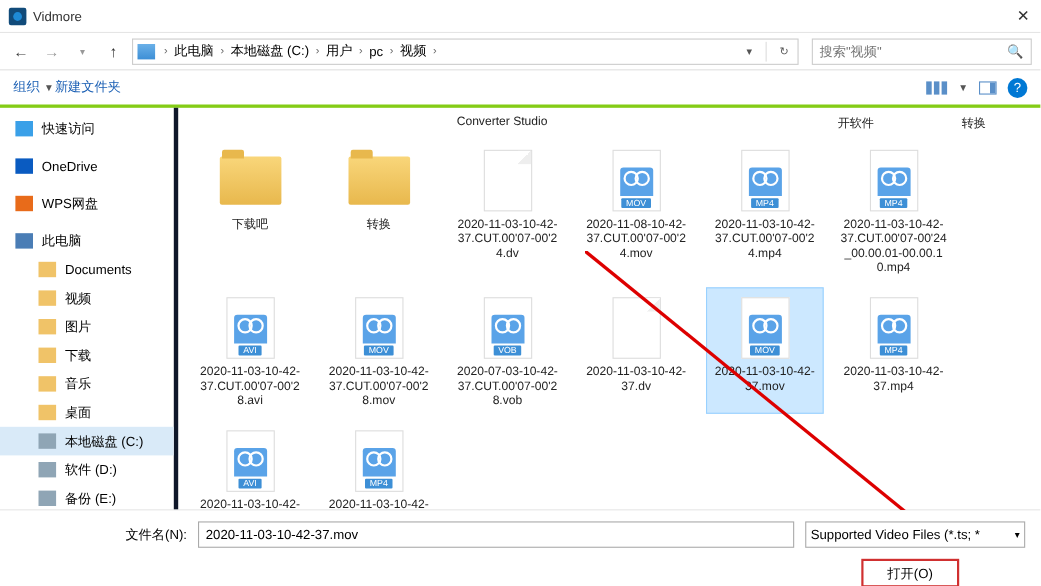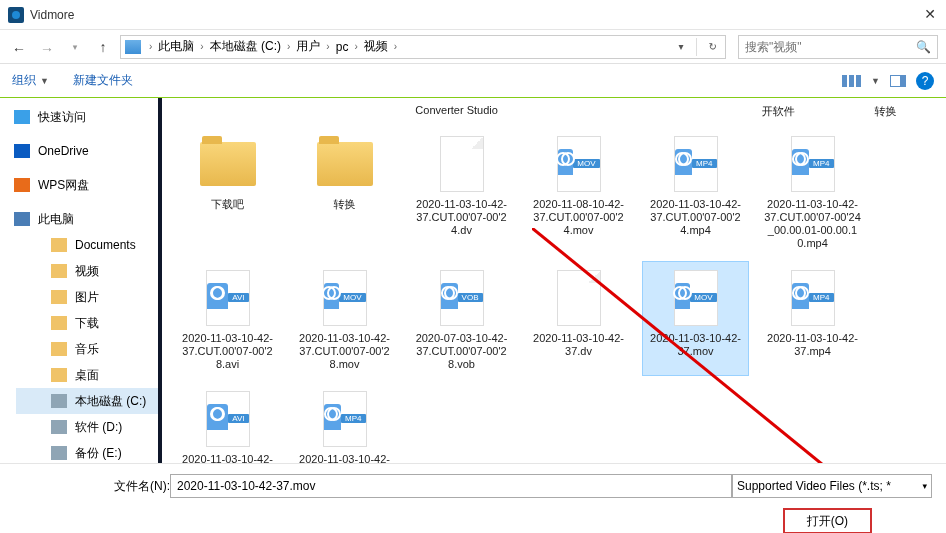--- a/index.html
+++ b/index.html
@@ -13,56 +13,56 @@
 .nav-arrow { width:22px; height:22px; display:flex; align-items:center; justify-content:center; color:#999; font-size:14px;}
 .nav-arrow.enabled { color:#333; cursor:pointer;}
 .nav-sep { width:1px; height:18px; background:#ddd; margin:0 4px;}
 .breadcrumb { flex:1; height:24px; border:1px solid #ccc; display:flex; align-items:center; padding:0 4px; font-size:12px; margin-right:6px; background:#fff;}
 .bc-icon { width:16px; height:14px; background:linear-gradient(#6ab0e8,#3d8fd6); margin-right:4px;}
 .bc-item { padding:0 2px; cursor:pointer;}
 .bc-chev { color:#666; padding:0 4px; font-size:10px;}
 .bc-actions { margin-left:auto; display:flex; gap:4px; align-items:center;}
 .search-box { width:200px; height:24px; border:1px solid #ccc; display:flex; align-items:center; padding:0 6px; font-size:12px; color:#888;}
 .search-box input { border:none; outline:none; flex:1; font-size:12px;}
-.toolbar { height:34px; border-bottom:1px solid #84cc16; display:flex; align-items:center; padding:0 12px; gap:24px; font-size:12px;}
+.toolbar { height:34px; border-bottom:3px solid #84cc16; display:flex; align-items:center; padding:0 12px; gap:1px; font-size:12px;}
 .toolbar-btn { color:#1a5fb4; cursor:pointer; display:flex; align-items:center;}
 .toolbar-btn .dd { margin-left:4px; font-size:9px; color:#555;}
 .toolbar-right { margin-left:auto; display:flex; align-items:center; gap:10px;}
 .help-icon { width:18px; height:18px; border-radius:50%; background:#0078d4; color:#fff; font-size:12px; display:flex; align-items:center; justify-content:center;}
 .main { display:flex; height:365px;}
 .sidebar { width:162px; border-right:4px solid #0f172a; padding:6px 0; overflow:hidden;}
 .side-item { height:26px; display:flex; align-items:center; padding-left:14px; font-size:12px; gap:8px; cursor:pointer;}
-.side-item.sub { padding-left:35px;margin-left:16px;}
+.side-item.sub { padding-left:35px;}
 .side-item.selected { background:#d9eaf8;}
 .side-icon { width:16px; height:14px; display:inline-block;}
 .ico-star { background:#3aa0e8;}
 .ico-cloud { background:#0a5bc1;}
 .ico-wps { background:#e86b1a;}
 .ico-pc { background:#4a7db5;}
 .ico-folder { background:#f0c368;}
 .ico-disk { background:#8fa5b5;}
 .content { flex:1; overflow:auto; padding:6px 12px; position:relative;}
 .file-grid { display:flex; flex-wrap:wrap; gap:6px 10px;}
 .file-item { width:107px; height:auto; display:flex; flex-direction:column; align-items:center; padding:4px; font-size:11px; text-align:center; cursor:pointer; border:1px solid transparent;}
 .file-item.selected { background:#cce8ff; border:1px solid #99d1ff;}
 .file-thumb { width:64px; height:64px; display:flex; align-items:center; justify-content:center; margin-bottom:2px;}
 .folder-icon { width:56px; height:44px; background:linear-gradient(#f9d67a,#e8b84d); border-radius:2px; position:relative;}
 .folder-icon::before { content:""; position:absolute; top:-6px; left:2px; width:20px; height:8px; background:#e8b84d; border-radius:2px 2px 0 0;}
 .doc-page { width:44px; height:56px; background:#fff; border:1px solid #ddd; position:relative;}
 .doc-page::before{content:"";position:absolute;top:0;right:0;width:12px;height:12px;background:linear-gradient(135deg,#fff 50%,#eee 50%);}
-.vid-badge { width:44px; height:56px; background:#fff; border:1px solid #ddd; display:flex; flex-direction:row; align-items:center; justify-content:flex-end; padding-bottom:2px;}
+.vid-badge { width:44px; height:56px; background:#fff; border:1px solid #ddd; display:flex; flex-direction:column; align-items:center; justify-content:flex-end; padding-bottom:2px;}
 .vid-ico { width:30px; height:26px; background:#5aa3e8; border-radius:3px 3px 0 0; position:relative; margin-bottom:2px;}
 .vid-ico::before{content:"";position:absolute;width:10px;height:10px;border:2px solid #fff;border-radius:50%;top:3px;left:3px;}
 .vid-ico::after{content:"";position:absolute;width:10px;height:10px;border:2px solid #fff;border-radius:50%;top:3px;right:3px;}
 .vid-label { font-size:8px; background:#3d8fd6; color:#fff; padding:0 4px; border-radius:1px;}
 .file-name { line-height:13px; word-break:break-all; color:#222;}
 .top-row-label { font-size:11px; text-align:center; width:107px; color:#222; margin-bottom:4px;}
 .arrow-annot { position:absolute; pointer-events:none; z-index:50;}
 .bottom { border-top:1px solid #e5e5e5; padding:10px 14px; display:flex; flex-direction:column; gap:10px;}
-.row-filename { display:flex; align-items:center; }
+.row-filename { display:flex; align-items:center; gap:10px;}
 .row-filename label { font-size:12px; width:auto; text-align:right;}
 .filename-input { flex:1; height:24px; border:1px solid #aaa; font-size:12px; padding:0 6px;}
 .filetype-select { width:200px; height:24px; border:1px solid #aaa; font-size:12px; padding:0 4px; display:flex; align-items:center; white-space:nowrap; overflow:hidden;}
 .row-buttons { display:flex; justify-content:flex-end; gap:12px; align-items:flex-start;}
 .btn { height:26px; padding:0 22px; font-size:12px; border:1px solid #999; background:#f0f0f0; cursor:pointer;}
 .btn.primary { border:2px solid #d03030; background:#fff;}
 .btn.flat { border:none; background:none; padding:0 12px;margin-top:20px;}
 .bc-dd { color:#555; font-size:10px; padding:0 4px; cursor:pointer;}
 </style>
 </head>

